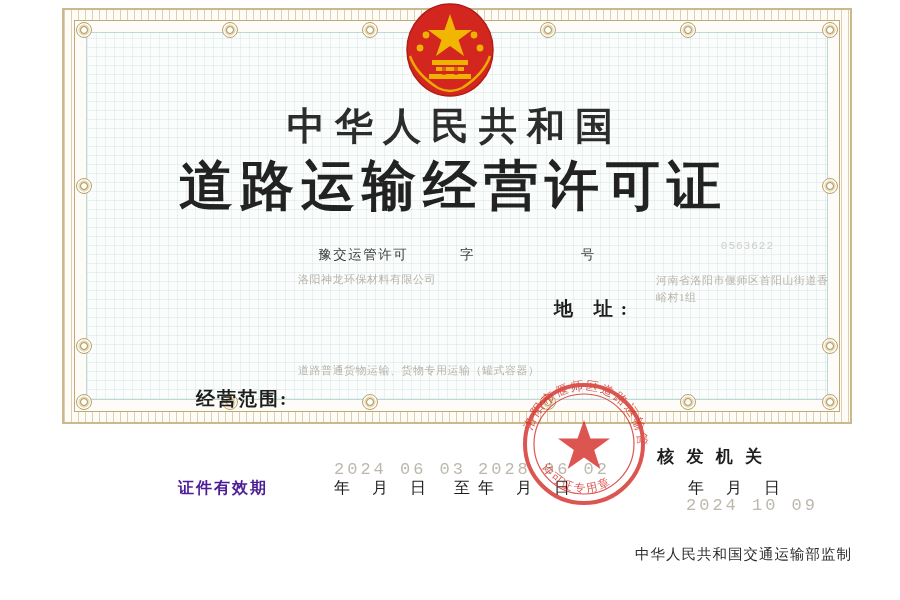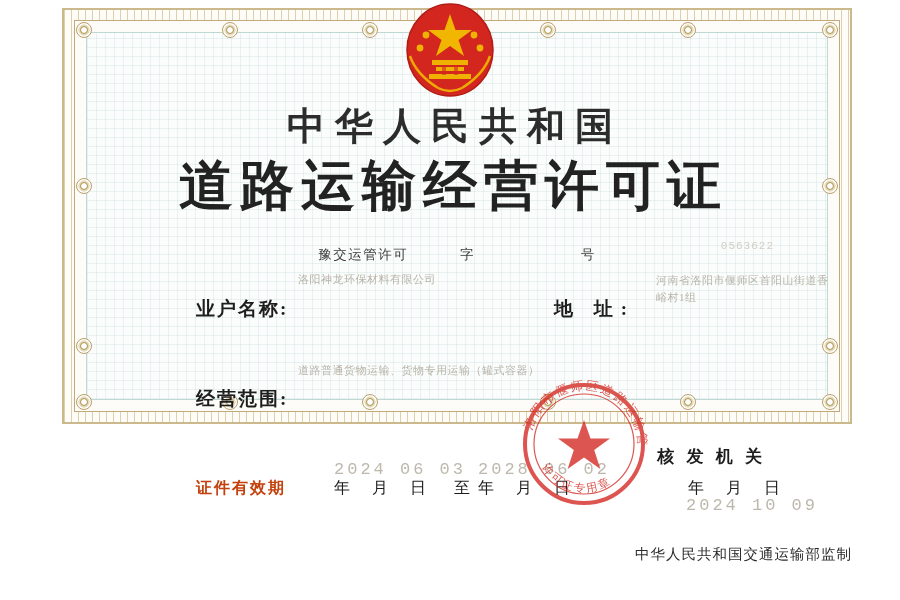--- a/index.html
+++ b/index.html
@@ -200,25 +200,25 @@
     position: absolute;
     left: 96px;
     right: 60px;
     top: 470px;
     height: 26px;
     z-index: 5;
     font-family: "Liberation Serif", serif;
   }
   .validity .v-label {
     position: absolute;
-    left: 38px; top: 0;
+    left: 20px; top: 0;
     font-size: 16px;
     font-weight: bold;
     letter-spacing: 2px;
-    color: #c2410c;
+    color: #4c1d95;
   }
   .ymd {
     position: absolute;
     top: 0;
     font-size: 16px;
     letter-spacing: 9px;
     color: #1d1d1d;
     white-space: nowrap;
   }
   .ymd-1 { left: 176px; }
@@ -296,21 +296,20 @@
       <span>字</span>
       <span class="sp-wide2"></span>
       <span>号</span>
     </div>
     <div class="ghost-code">0563622</div>
 
     <div class="form">
 
       <div class="row">
         <div class="val val-name">洛阳神龙环保材料有限公司</div>
-        <div class="lbl lbl-name">业户名称:</div>
 
         <div class="val val-addr">河南省洛阳市偃师区首阳山街道香峪村1组</div>
         <div class="lbl lbl-addr">地 址:</div>
       </div>
 
       <div class="row">
         <div class="val val-scope">道路普通货物运输、货物专用运输（罐式容器）</div>
         <div class="lbl lbl-scope">经营范围:</div>
       </div>
 

